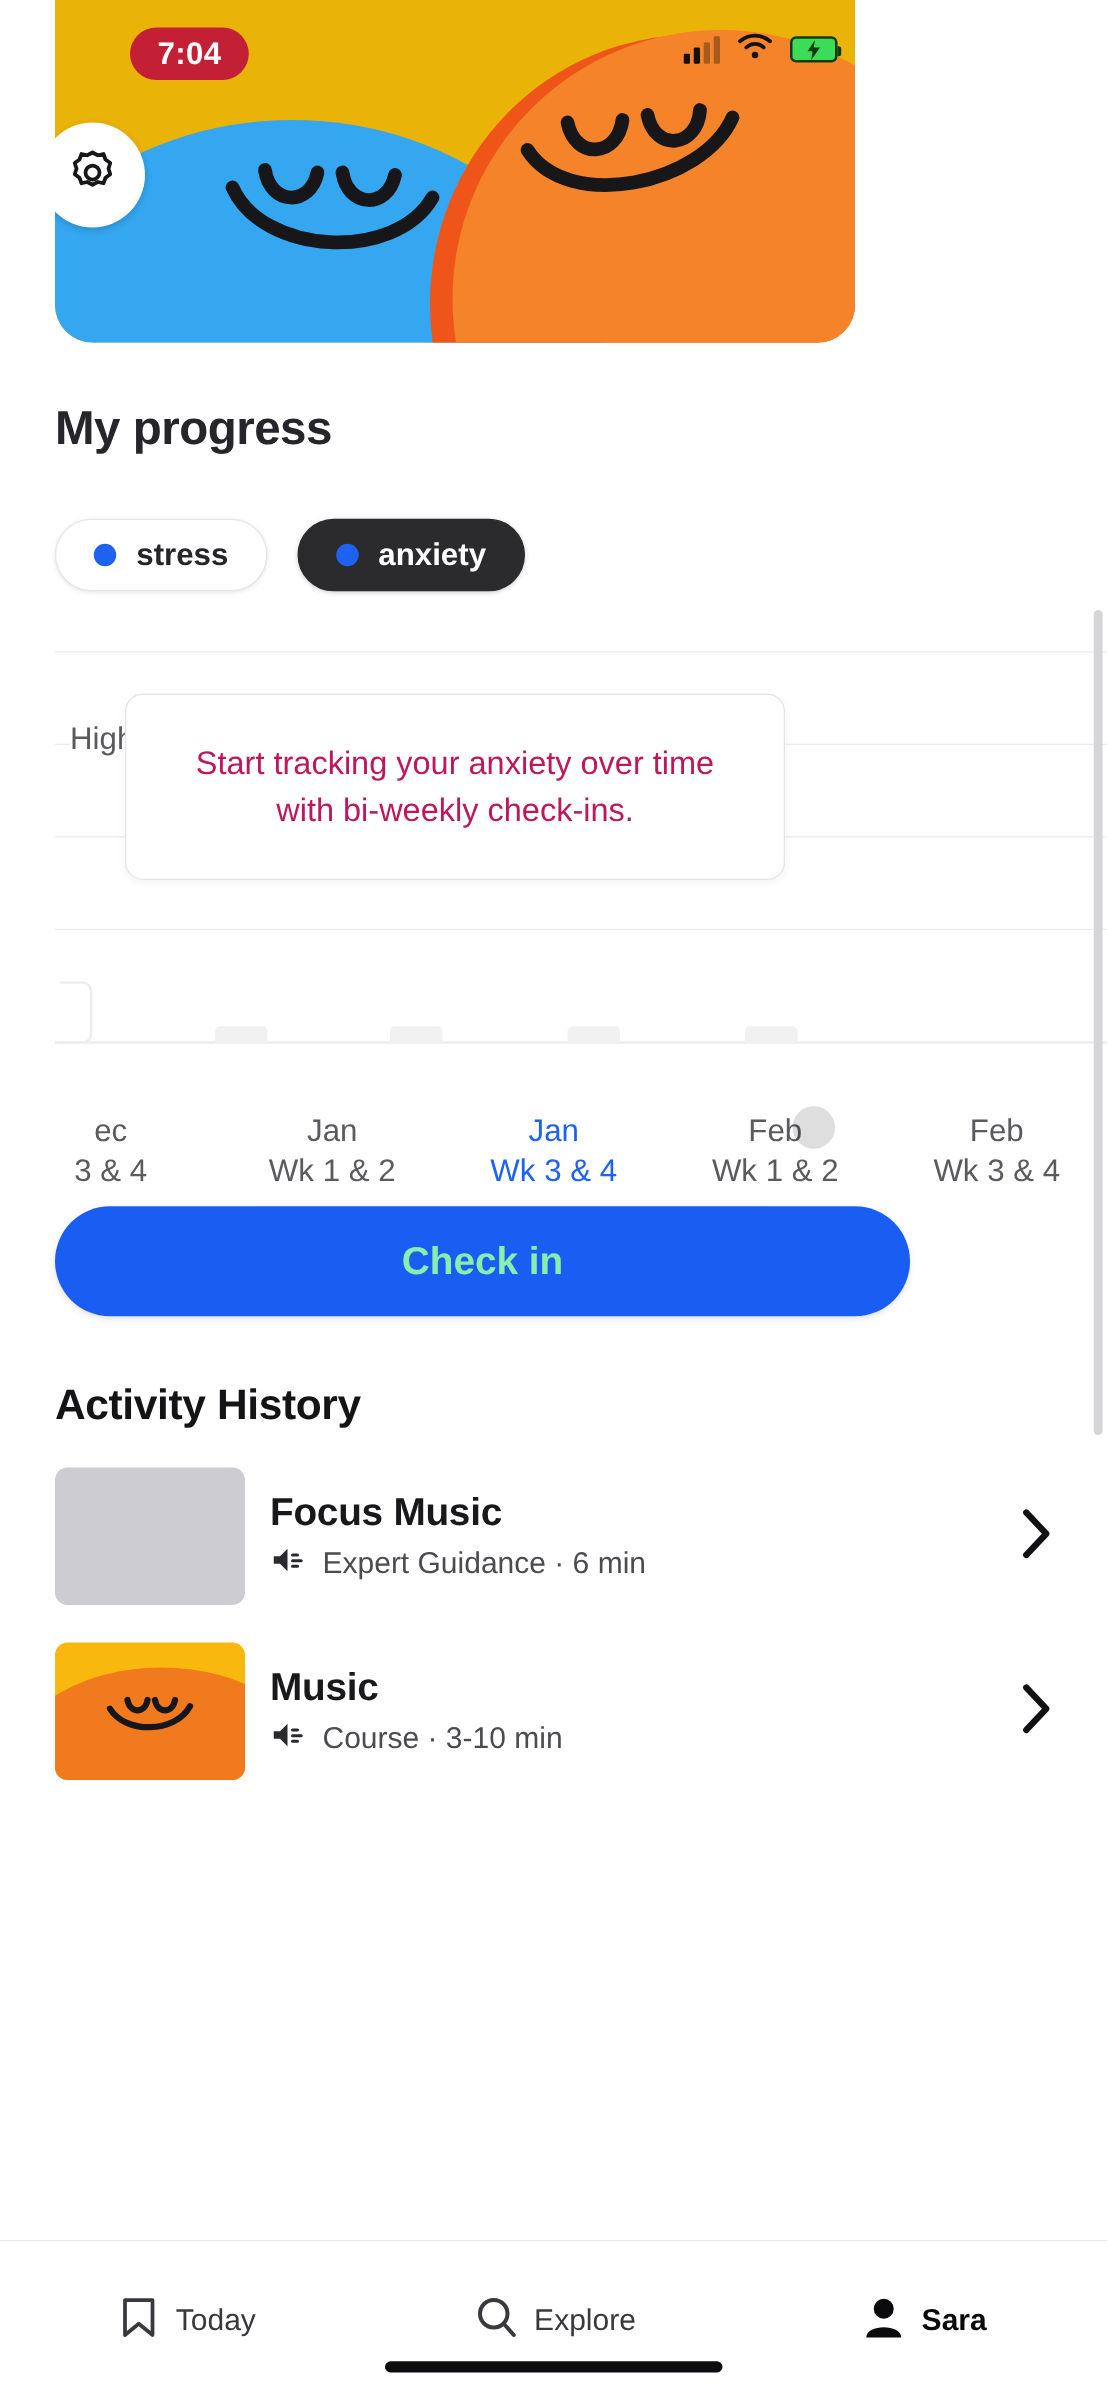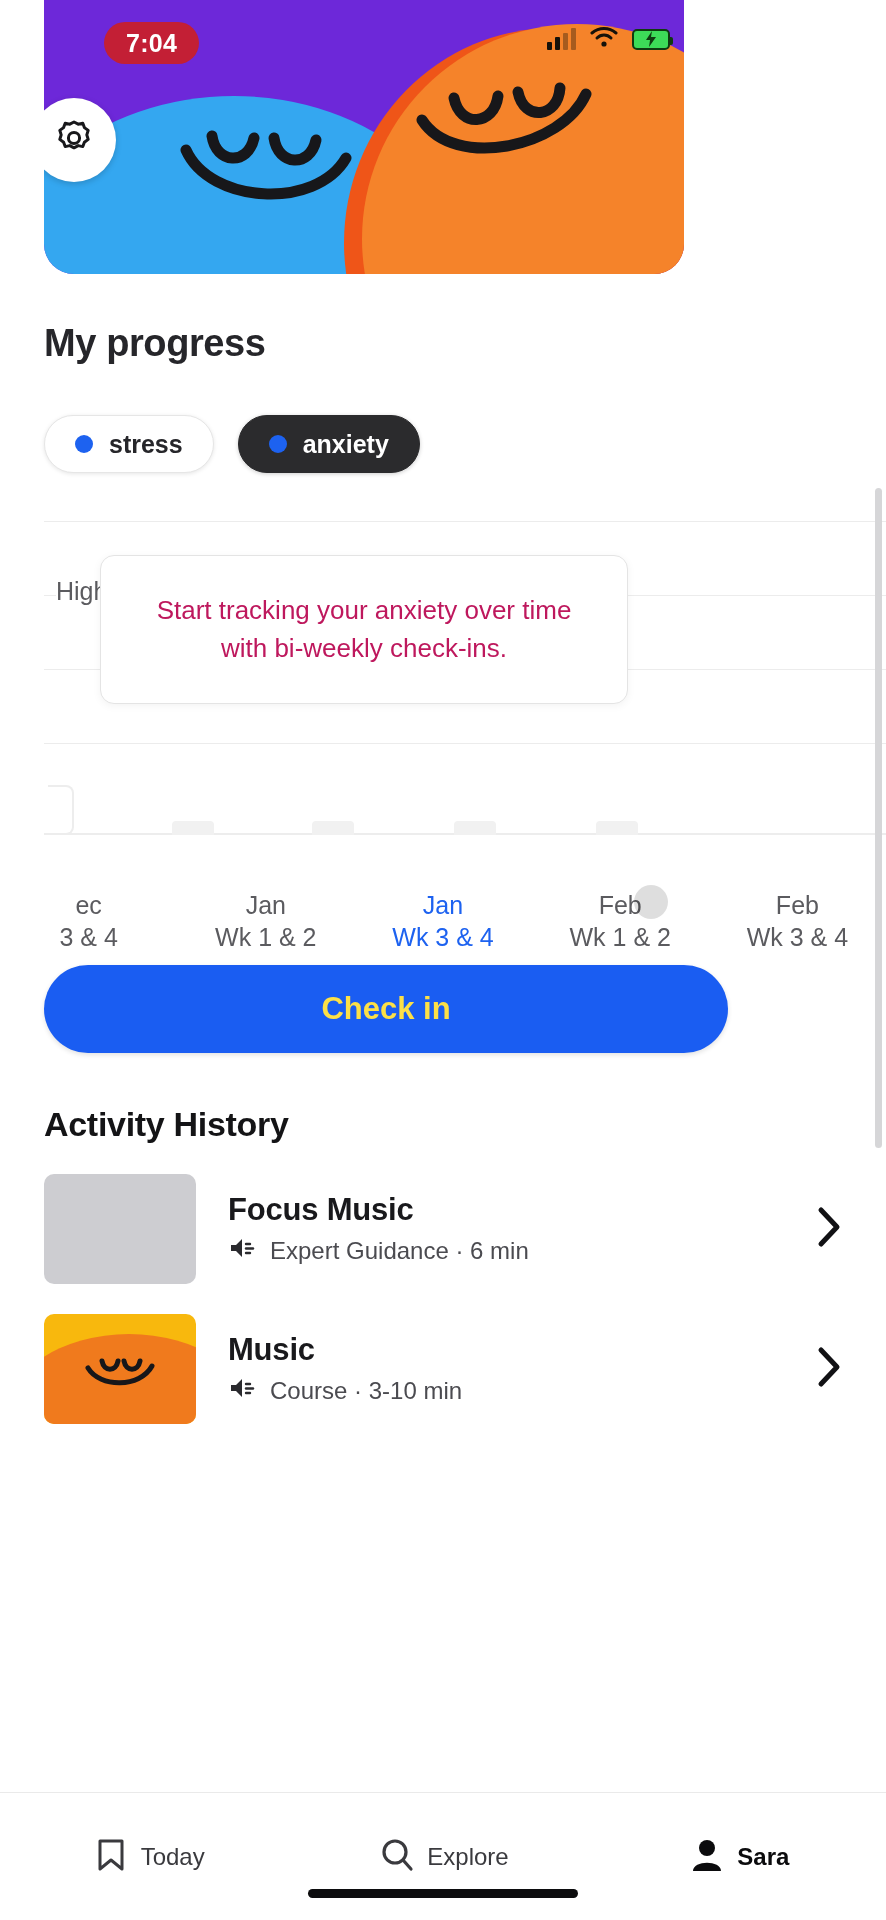--- a/index.html
+++ b/index.html
@@ -13,21 +13,21 @@
     position: relative;
     width: 886px; height: 1920px;
     background: #ffffff;
   }
 
   
   .hero {
     position: absolute;
     left: 44px; top: 0px;
     width: 640px; height: 274px;
-    background: #6d28d9;
+    background: #eab308;
     border-bottom-left-radius: 30px;
     border-bottom-right-radius: 30px;
     overflow: hidden;
   }
   .hero-blue {
     position: absolute;
     left: -60px; top: 96px;
     width: 500px; height: 420px;
     background: #34a7f0;
     border-radius: 50%;
@@ -204,21 +204,21 @@
   }
 
   
   .checkin {
     display: block;
     margin: 64px 44px 0 44px;
     height: 88px;
     background: #1a5df2;
     border: none;
     border-radius: 44px;
-    color: #fde047;
+    color: #86efac;
     font-size: 31px;
     font-weight: bold;
     font-family: "Liberation Sans", sans-serif;
     width: calc(886px - 88px - 114px);
     box-shadow: 0 2px 5px rgba(0,0,0,.12);
   }
 
   .section-title {
     margin: 52px 0 0 44px;
     font-size: 34px;
@@ -243,21 +243,21 @@
   }
   .thumb.gray { background: #cdcdd1; }
   .thumb.warm { background: #f8b80d; }
   .thumb .warm-bottom {
     position: absolute; left: -40px; bottom: -80px;
     width: 250px; height: 170px;
     background: #f07a1d;
     border-radius: 50%;
   }
   .thumb .warm-face { position: absolute; left: 38px; bottom: 28px; }
-  .act-text { flex: 1; padding-left: 32px; }
+  .act-text { flex: 1; padding-left: 20px; }
   .act-title {
     font-size: 31px; font-weight: bold; color: #19191c;
     letter-spacing: -0.2px;
   }
   .act-sub {
     display: flex; align-items: center; gap: 14px;
     margin-top: 8px;
     font-size: 24px; color: #4b4b50;
   }
   .chev { padding-right: 44px; flex: none; }

